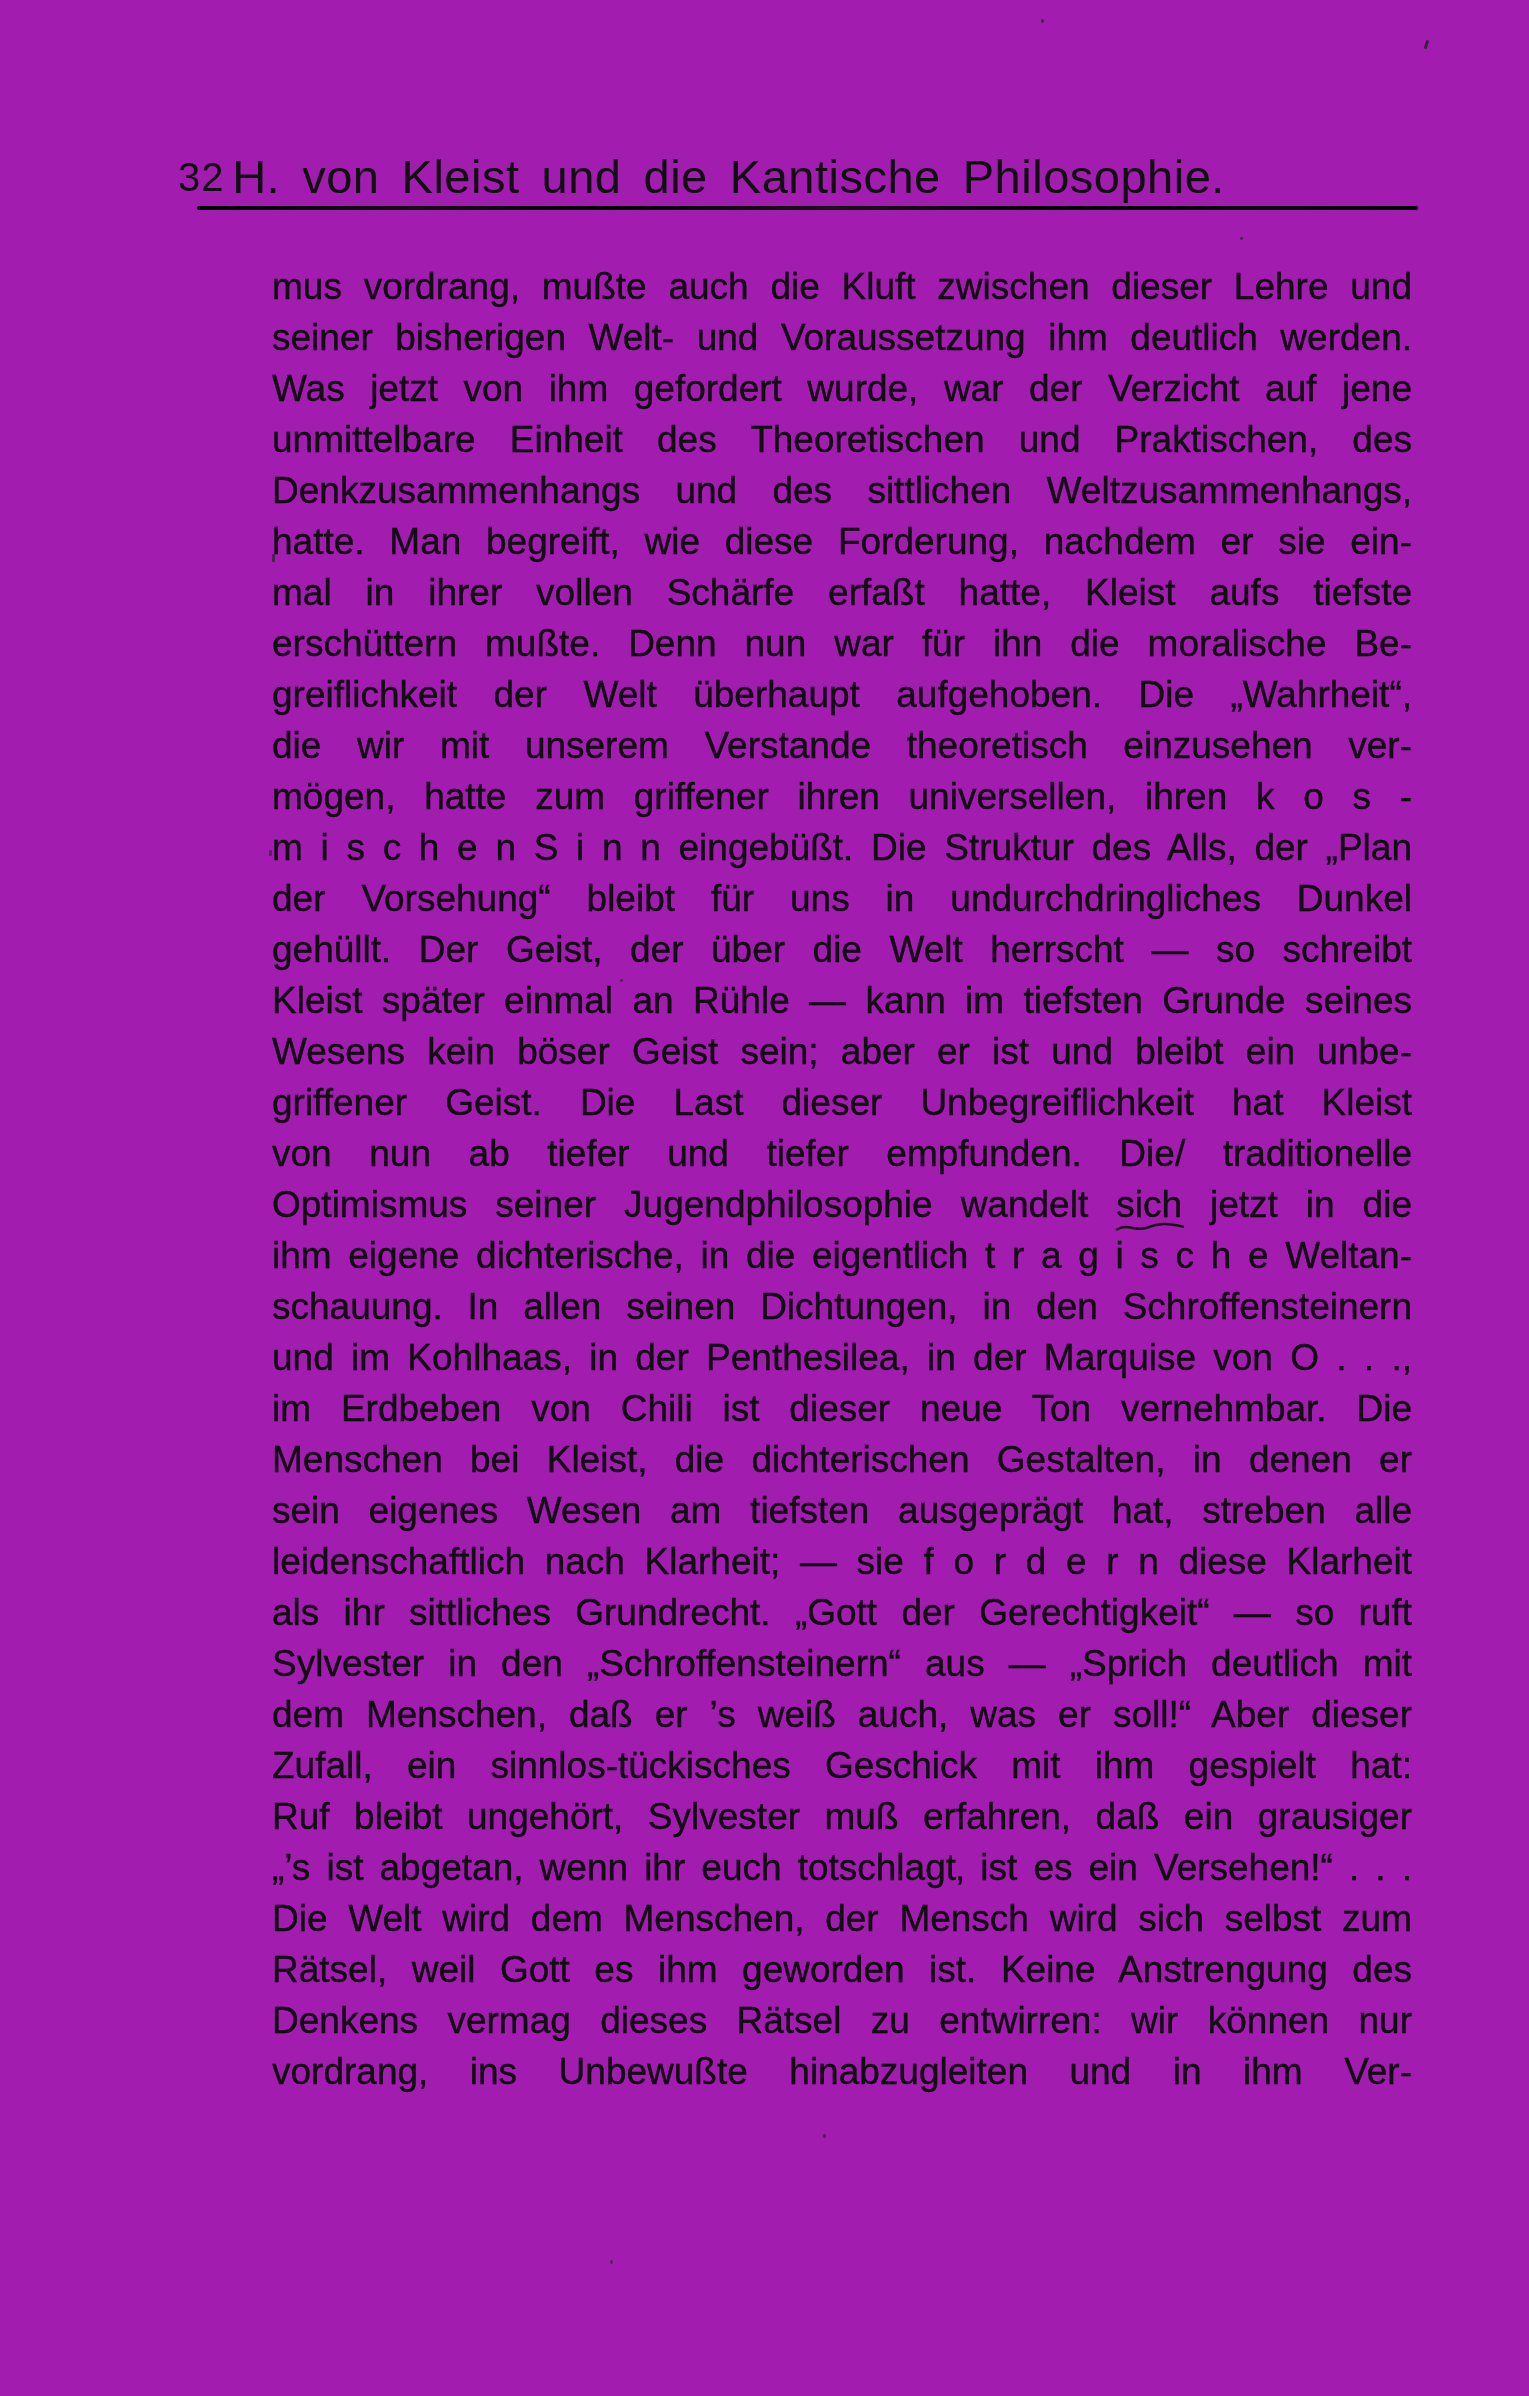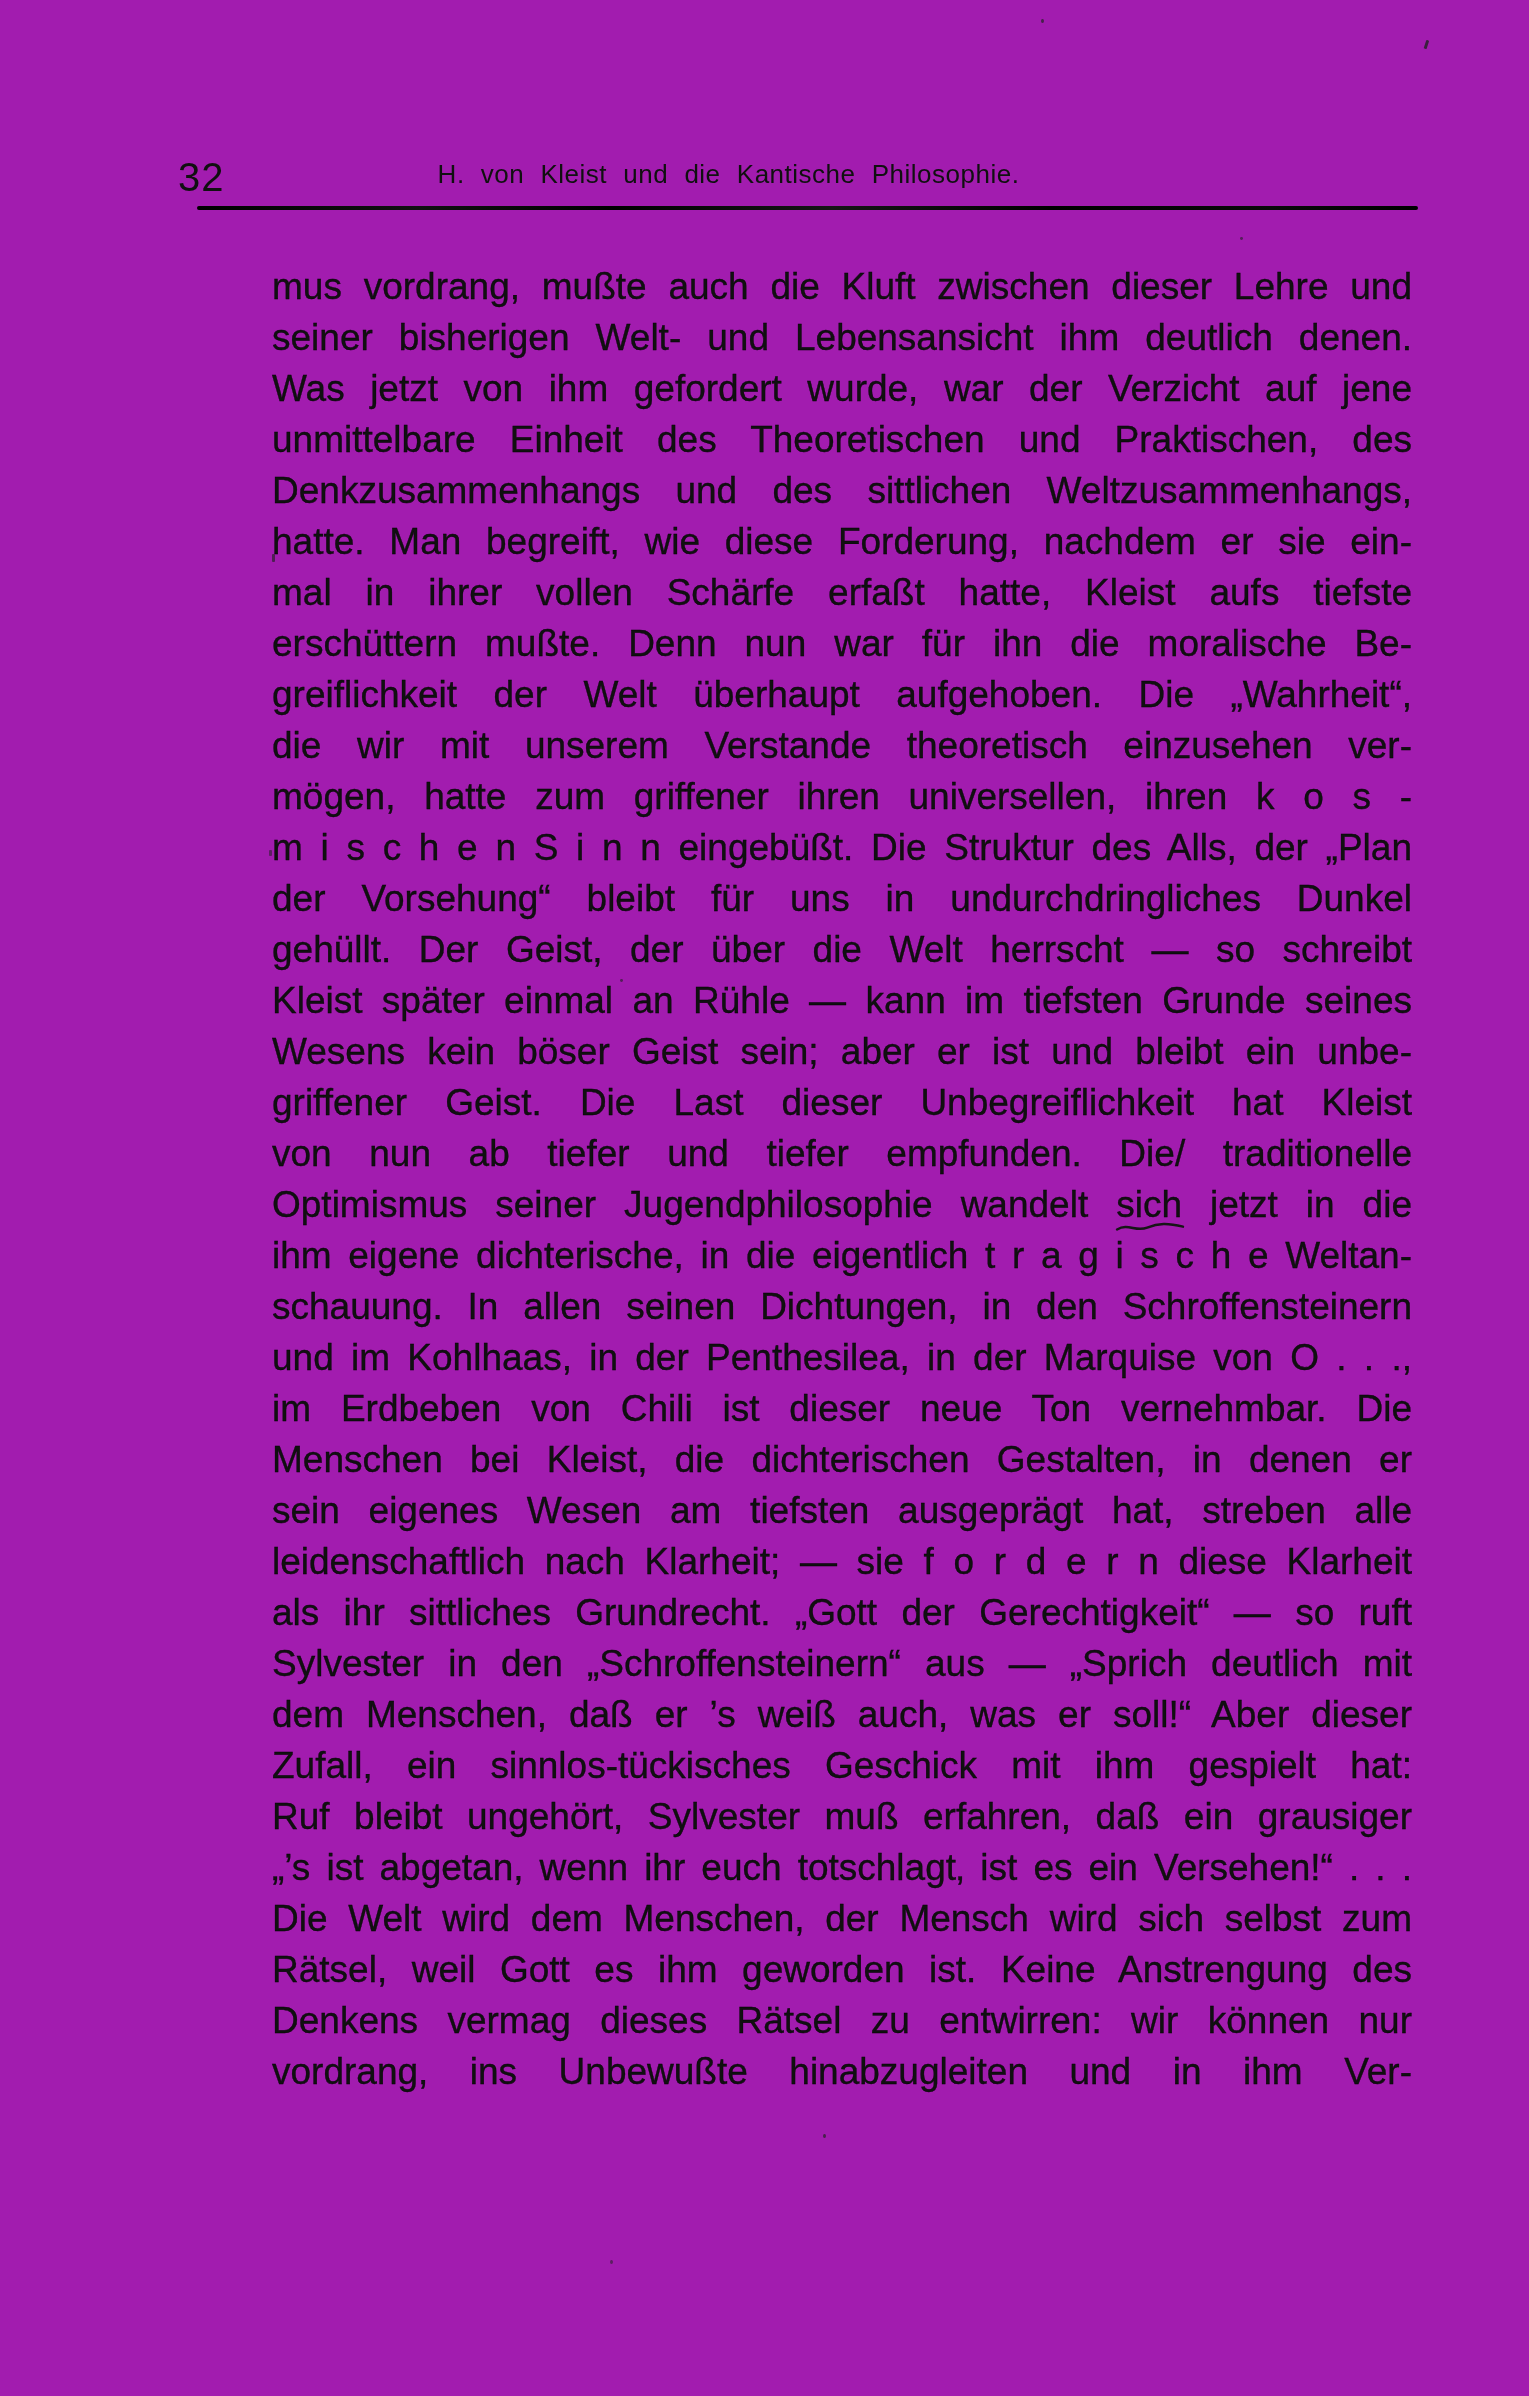--- a/index.html
+++ b/index.html
@@ -21,24 +21,24 @@
   .page-number {
     position: absolute;
     left: 178px;
     top: 155px;
     font-size: 40px;
     letter-spacing: 0.9px;
   }
   .running-title {
     position: absolute;
     left: 0;
-    top: 159px;
+    top: 149px;
     width: 1457px;
     text-align: center;
-    font-size: 26px;
+    font-size: 47px;
     word-spacing: 8.5px;
     letter-spacing: 0.5px;
   }
   .header-rule {
     position: absolute;
     left: 197px;
     top: 206px;
     width: 1221px;
     height: 3.8px;
     background: linear-gradient(90deg, #000 0%, #111 18%, #000 34%, #161616 52%, #000 70%, #0a0a0a 88%, #000 100%);
@@ -91,21 +91,21 @@
 
   <header>
     <span class="page-number">32</span>
     <span class="running-title">H. von Kleist und die Kantische Philosophie.</span>
   </header>
 
   <div class="header-rule"></div>
 
   <main class="body-text">
       <div class="line">mus vordrang, mußte auch die Kluft zwischen dieser Lehre und</div>
-      <div class="line">seiner bisherigen Welt- und Lebensansicht ihm deutlich denen.</div>
+      <div class="line">seiner bisherigen Welt- und Voraussetzung ihm deutlich werden.</div>
       <div class="line">Was jetzt von ihm gefordert wurde, war der Verzicht auf jene</div>
       <div class="line">unmittelbare Einheit des Theoretischen und Praktischen, des</div>
       <div class="line">Denkzusammenhangs und des sittlichen Weltzusammenhangs,</div>
       <div class="line">hatte. Man begreift, wie diese Forderung, nachdem er sie ein-</div>
       <div class="line">mal in ihrer vollen Schärfe erfaßt hatte, Kleist aufs tiefste</div>
       <div class="line">erschüttern mußte. Denn nun war für ihn die moralische Be-</div>
       <div class="line">greiflichkeit der Welt überhaupt aufgehoben. Die „Wahrheit“,</div>
       <div class="line">die wir mit unserem Verstande theoretisch einzusehen ver-</div>
       <div class="line">mögen, hatte zum griffener ihren universellen, ihren k o s -</div>
       <div class="line">m i s c h e n  S i n n eingebüßt. Die Struktur des Alls, der „Plan</div>

